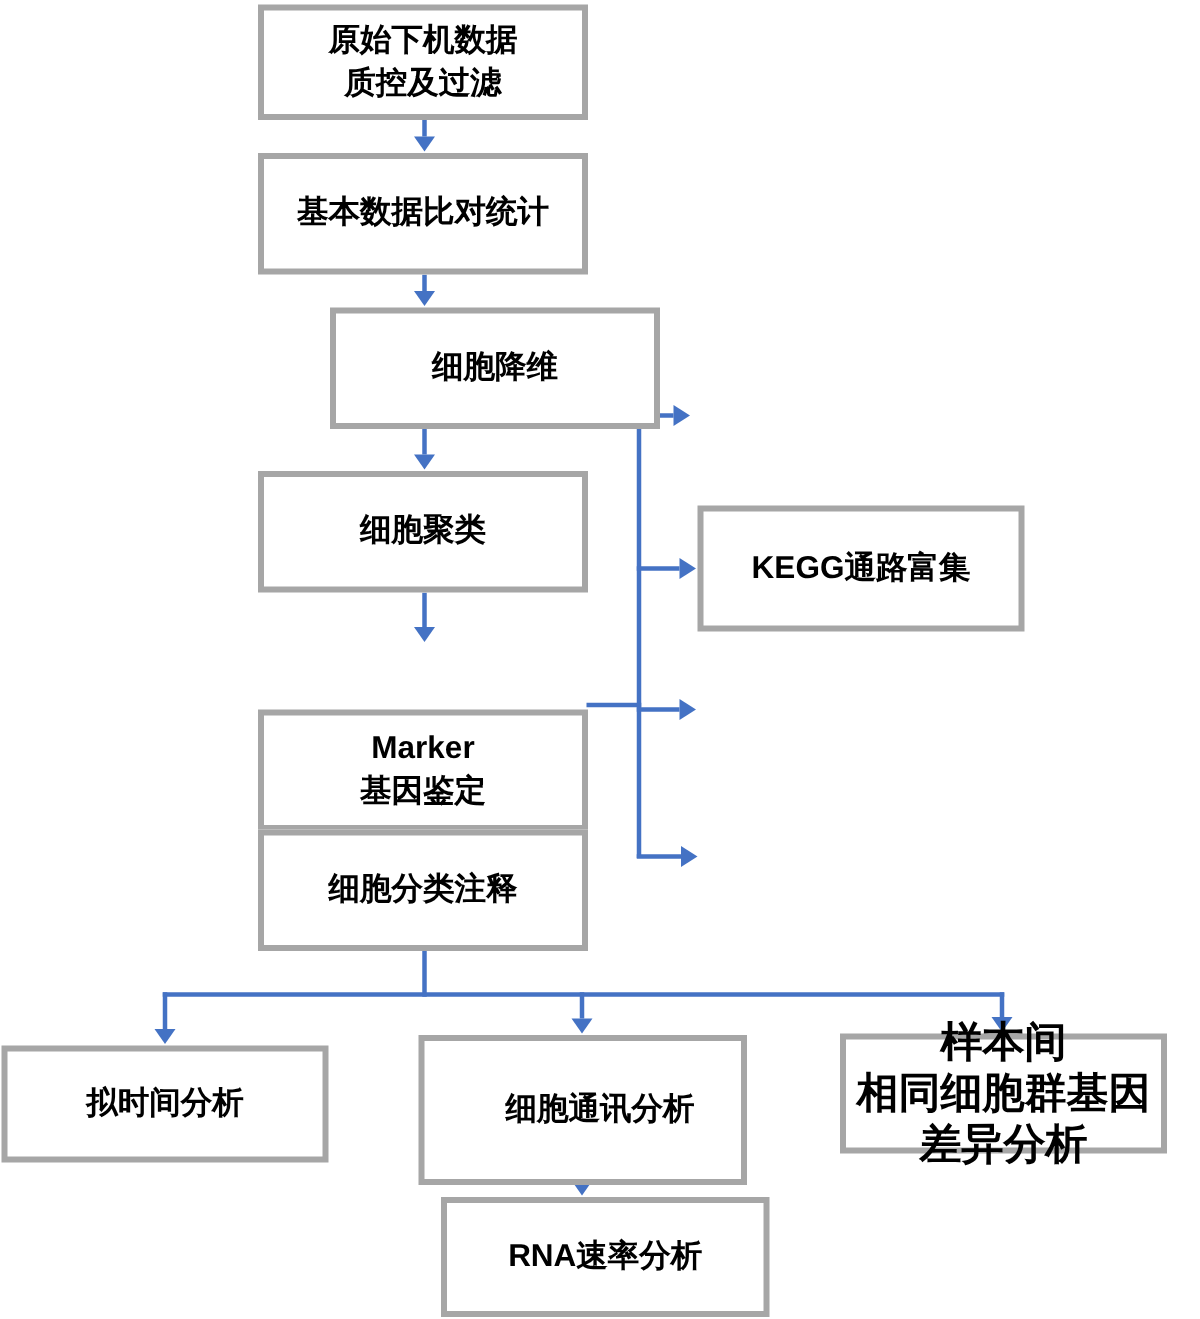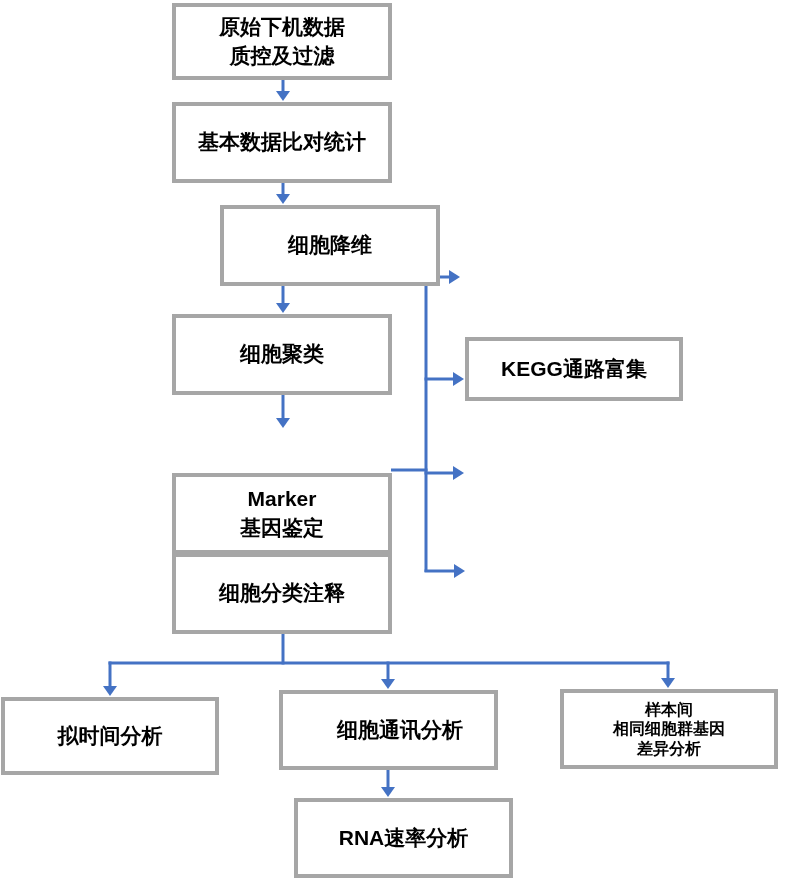--- a/index.html
+++ b/index.html
@@ -35,35 +35,35 @@
     align-items: center;
     justify-content: center;
     text-align: center;
     font-weight: bold;
     font-size: 21px;
     line-height: 1.35;
     color: var(--text);
     white-space: pre-line;
     font-family: "Liberation Sans", sans-serif;
   }
-  .node--tight { font-size: 16px; line-height: 1.22; }
+  .node--tight { font-size: 28px; line-height: 1.22; }
 
   
   .n-raw        { left: 172px; top:   3px; width: 220px; height: 77px; }
   .n-align      { left: 172px; top: 102px; width: 220px; height: 81px; }
   .n-dim        { left: 172px; top: 205px; width: 220px; height: 81px; margin-left: 48px; }
   .n-clust      { left: 172px; top: 314px; width: 220px; height: 81px; }
   .n-marker     { left: 172px; top: 429px; width: 220px; height: 81px; margin-top: 44px; }
   .n-annot      { left: 172px; top: 553px; width: 220px; height: 81px; }
   .n-go         { left: 461px; top: 236px; width: 219px; height: 80px; }
-  .n-kegg       { left: 465px; top: 337px; width: 218px; height: 64px; }
+  .n-kegg       { left: 465px; top: 337px; width: 218px; height: 84px; }
   .n-reactome   { left: 465px; top: 434px; width: 218px; height: 81px; }
   .n-genenet    { left: 466px; top: 533px; width: 217px; height: 79px; }
   .n-pseudo     { left:   1px; top: 697px; width: 218px; height: 78px; }
-  .n-comm       { left: 279px; top: 690px; width: 219px; height: 80px; padding-left: 23px; }
+  .n-comm       { left: 279px; top: 690px; width: 219px; height: 100px; padding-left: 23px; }
   .n-sample     { left: 560px; top: 689px; width: 218px; height: 80px; }
   .n-rna        { left: 294px; top: 798px; width: 219px; height: 80px; }
 </style>
 </head>
 <body>
 
 <div class="canvas">
 
   <svg class="edges-layer" viewBox="0 0 800 879" xmlns="http://www.w3.org/2000/svg">
 

